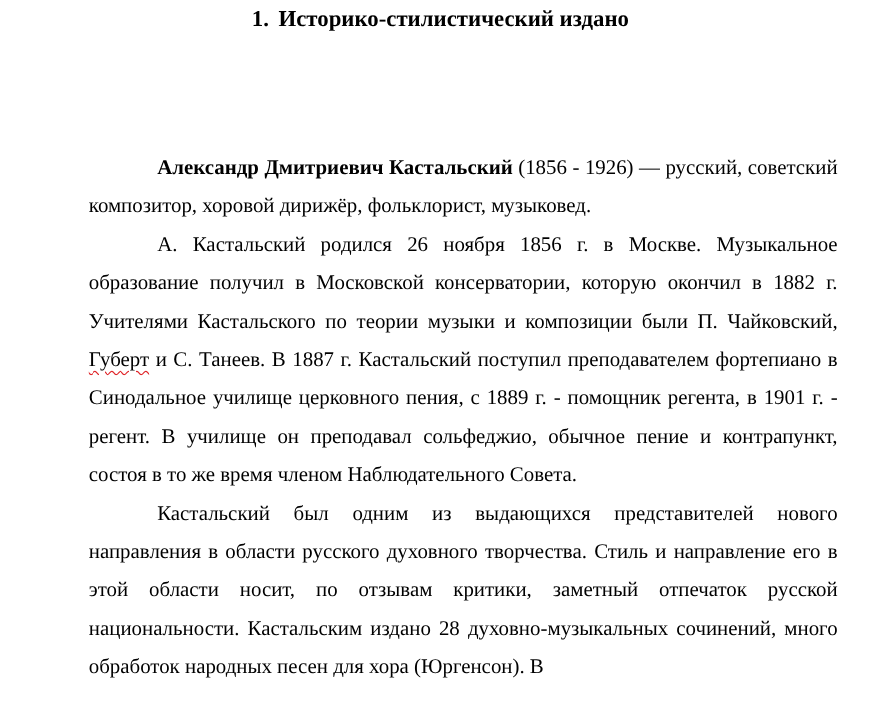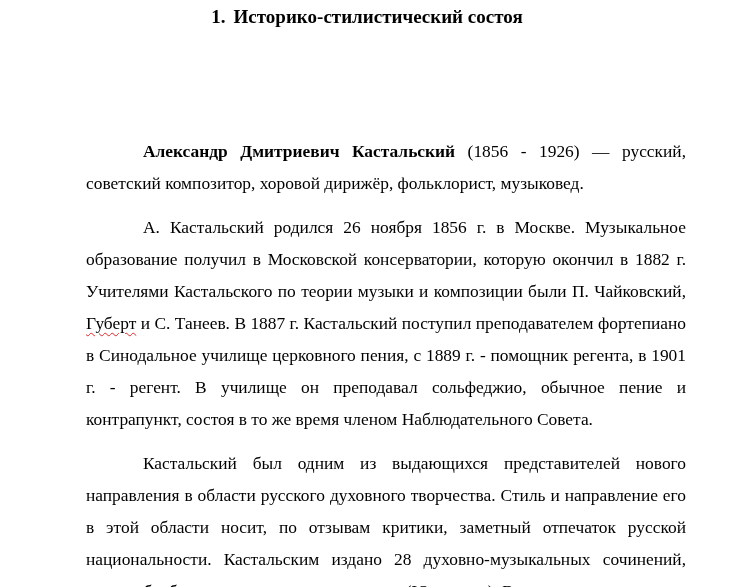--- a/index.html
+++ b/index.html
@@ -39,40 +39,40 @@
     }
     .body-text {
       position: absolute;
       left: 74px;
       top: 123px;
       width: 624px;
       font-size: 17.4px;
       line-height: 32px;
     }
     .body-text p {
-      margin: 12px;
+      margin: 0;
       text-align: justify;
       text-indent: 57px;
     }
     .body-text p + p {
       margin-top: 0;
     }
     .spell {
       text-decoration: underline wavy #e0262a;
       text-decoration-thickness: 1px;
       text-underline-offset: 3px;
     }
     b { font-weight: bold; }
   </style>
 </head>
 <body>
 
 <div class="page">
   <div class="heading" style="width:734px; left:0;">
-    <span class="num">1.</span><span>Историко-стилистический состоя</span>
+    <span class="num">1.</span><span>Историко-стилистический издано</span>
   </div>
 
   <div class="body-text">
     <p><b>Александр Дмитриевич Кастальский</b><span> (1856 - 1926) — русский, советский композитор, хоровой дирижёр, фольклорист, музыковед.</span></p>
     <p><span>А. Кастальский родился 26 ноября 1856 г. в Москве. Музыкальное образование получил в Московской консерватории, которую окончил в 1882 г. Учителями Кастальского по теории музыки и композиции были П. Чайковский, </span><span class="spell">Губерт</span><span> и С. Танеев. В 1887 г. Кастальский поступил преподавателем фортепиано в Синодальное училище церковного пения, с 1889 г. - помощник регента, в 1901 г. - регент. В училище он преподавал сольфеджио, обычное пение и контрапункт, состоя в то же время членом Наблюдательного Совета.</span></p>
     <p><span>Кастальский был одним из выдающихся представителей нового направления в области русского духовного творчества. Стиль и направление его в этой области носит, по отзывам критики, заметный отпечаток русской национальности. Кастальским издано 28 духовно-музыкальных сочинений, много обработок народных песен для хора (Юргенсон). В</span></p>
   </div>
 </div>
 
 </body></html>

